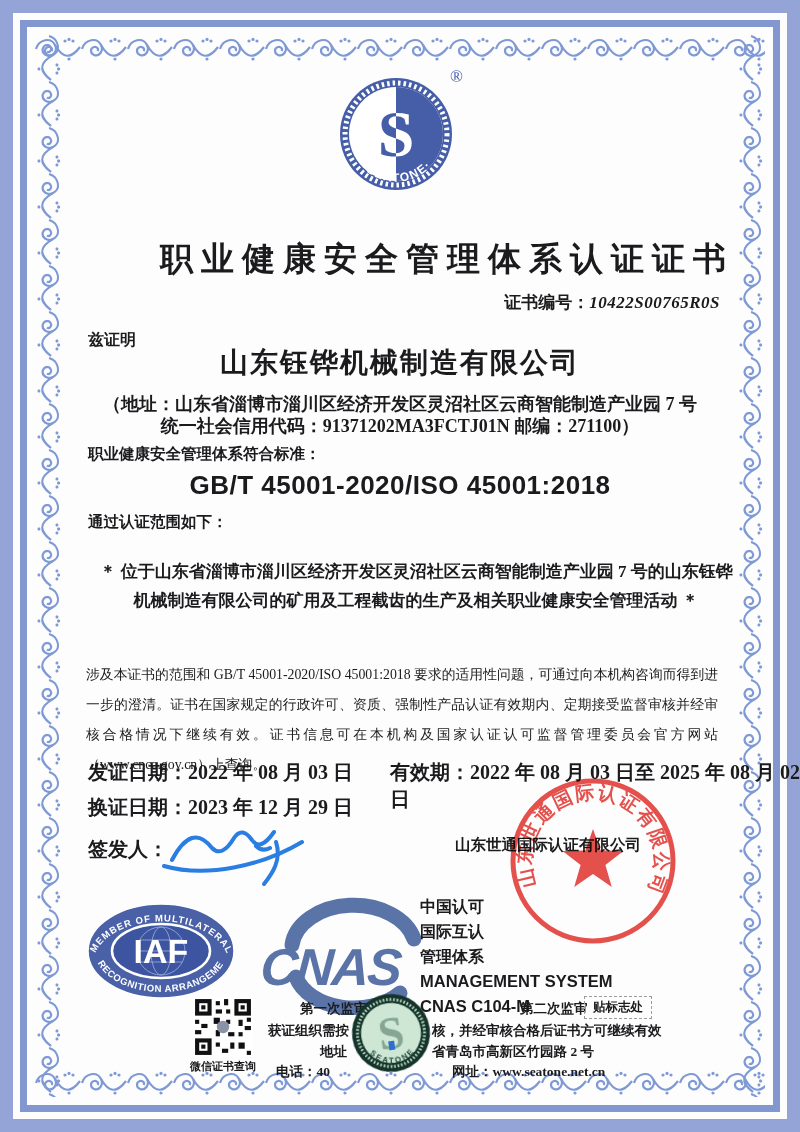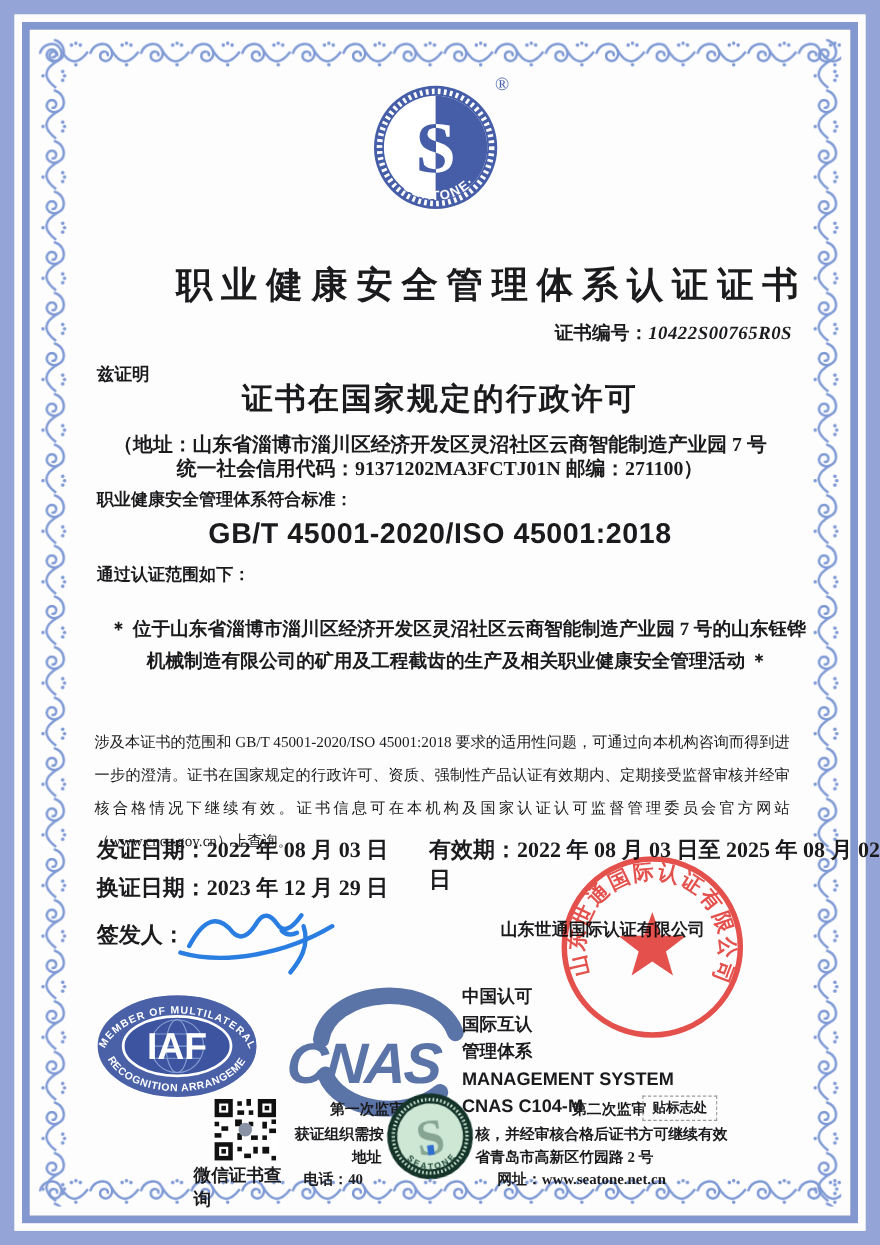--- a/index.html
+++ b/index.html
@@ -20,21 +20,21 @@
   .addr{left:66px;width:668px;text-align:center;font-size:18px;font-weight:700;}
   .label-sm{left:88px;font-size:15.5px;font-weight:600;}
   .standard{left:66px;width:668px;top:470px;text-align:center;font-size:26px;font-weight:600;
             font-family:"Liberation Sans","DejaVu Sans",sans-serif;letter-spacing:.5px;}
   .scope{left:82px;width:668px;top:558px;text-align:center;font-size:17px;font-weight:700;line-height:1.7;}
   .legal{left:86px;width:632px;top:660px;font-size:13.8px;font-weight:500;line-height:2.18;text-align:justify;}
   .dates{font-size:20px;font-weight:600;}
   .issuer{left:455px;top:835px;font-size:15.5px;font-weight:600;}
   .cn-block{left:420px;top:894px;font-size:16px;font-weight:700;line-height:25px;}
   .cn-block .en{font-family:"Liberation Sans","DejaVu Sans",sans-serif;font-size:16.5px;}
-  .qr-label{left:176px;top:1059px;width:94px;text-align:left;font-size:16px;font-weight:600;}
+  .qr-label{left:176px;top:1059px;width:94px;text-align:center;font-size:11px;font-weight:600;}
   .ft{font-size:13.5px;font-weight:600;}
   .sticker-box{left:584px;top:996px;width:66px;height:21px;border:1px dashed #9b9b9b;
                text-align:center;font-size:12.5px;font-weight:600;line-height:21px;}
 </style>
 </head>
 <body>
 
 <div class="page">
 
   <svg class="abs" style="inset:0;" width="800" height="1132" viewBox="0 0 800 1132">
@@ -142,21 +142,21 @@
       <textPath href="#ringarc" startOffset="6">·SEATONE·</textPath>
     </text>
   </svg>
 
   <div class="abs title">职业健康安全管理体系认证证书</div>
   <div class="abs certline">
     <span>证书编号：</span><span class="certnum">10422S00765R0S</span>
   </div>
 
   <div class="abs zz">兹证明</div>
-  <div class="abs company">证书在国家规定的行政许可</div>
+  <div class="abs company">山东钰铧机械制造有限公司</div>
   <div class="abs addr" style="top:392px;">（地址：山东省淄博市淄川区经济开发区灵沼社区云商智能制造产业园 7 号</div>
   <div class="abs addr" style="top:414px;">统一社会信用代码：91371202MA3FCTJ01N 邮编：271100）</div>
 
   <div class="abs label-sm" style="top:444px;">职业健康安全管理体系符合标准：</div>
   <div class="abs standard">GB/T 45001-2020/ISO 45001:2018</div>
 
   <div class="abs label-sm" style="top:512px;">通过认证范围如下：</div>
   <div class="abs scope">
     <div>＊ 位于山东省淄博市淄川区经济开发区灵沼社区云商智能制造产业园 7 号的山东钰铧</div>
     <div>机械制造有限公司的矿用及工程截齿的生产及相关职业健康安全管理活动 ＊</div>

